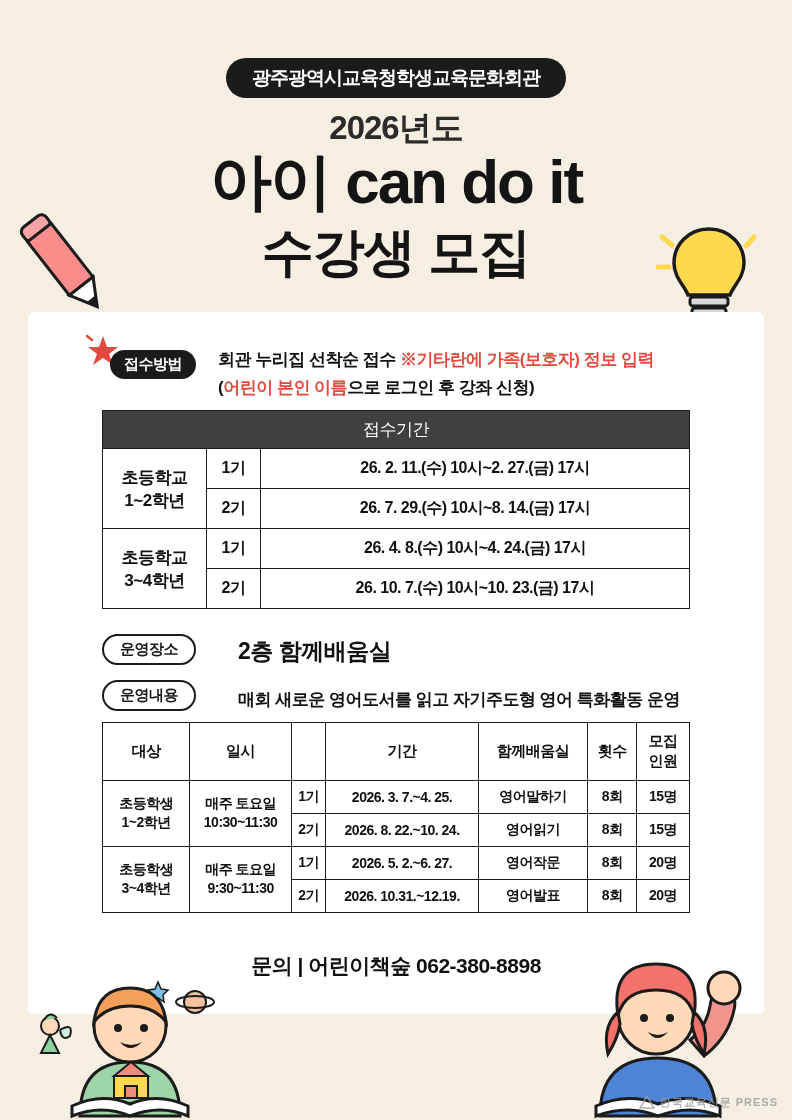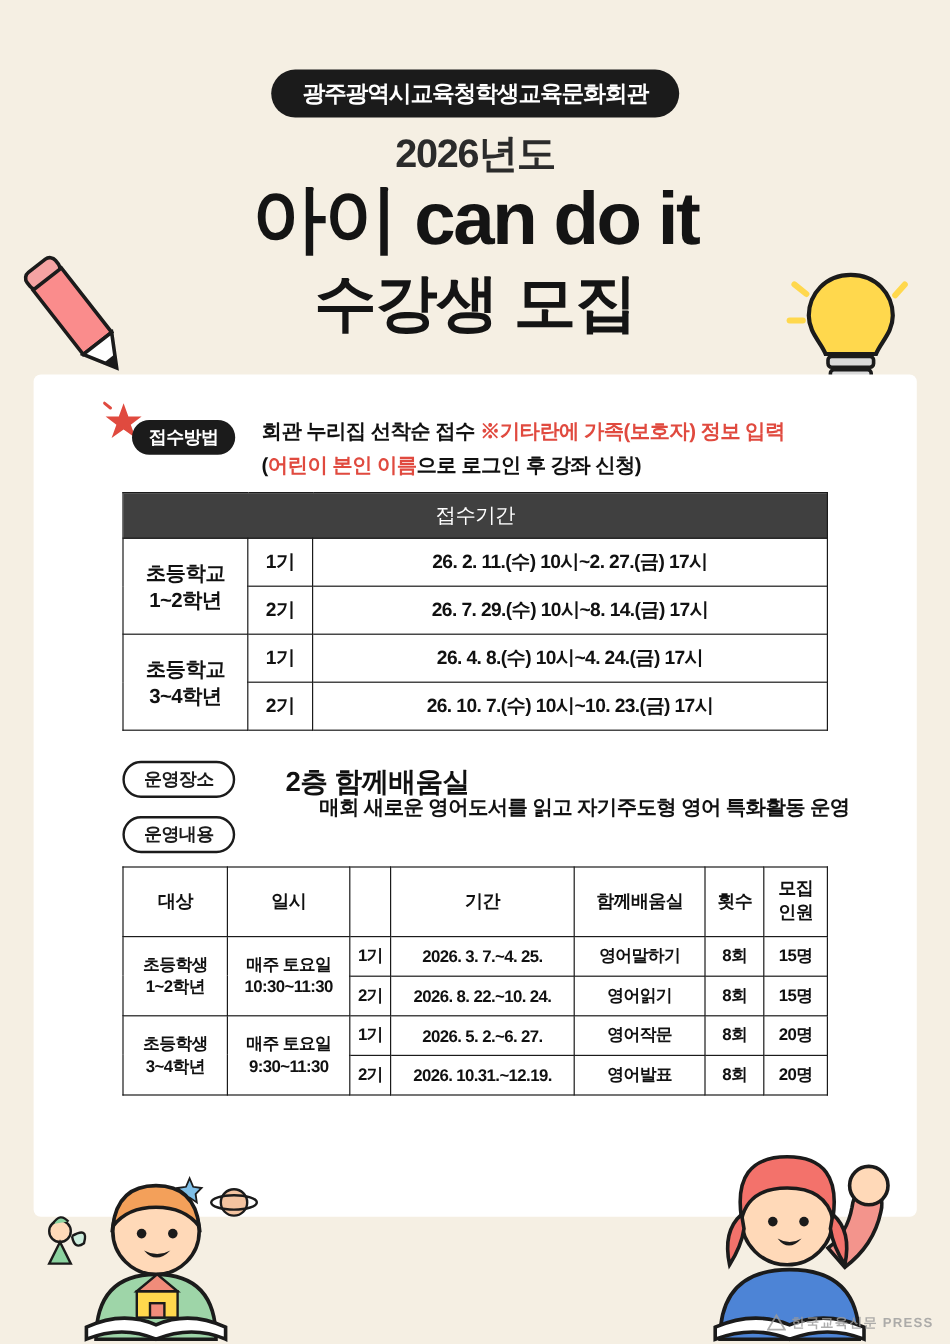--- a/index.html
+++ b/index.html
@@ -93,21 +93,21 @@
   }
   .tbl1 td { padding:9px 2px; font-weight:bold; }
   .c-grade { width:104px; font-size:17px; }
   .c-term  { width:54px; }
   .c-period{ }
 
   
   .lbl-place { position:absolute; left:74px; top:322px; }
   .val-place { position:absolute; left:210px; top:324px; font-size:23px; font-weight:bold; letter-spacing:-0.5px;}
   .lbl-content { position:absolute; left:74px; top:368px; }
-  .val-content { position:absolute; left:210px; top:349px; font-size:17px; font-weight:bold; letter-spacing:-0.5px;margin-left:28px;}
+  .val-content { position:absolute; left:210px; top:376px; font-size:17px; font-weight:bold; letter-spacing:-0.5px;}
 
   
   .tbl2 {
     position:absolute; left:74px; top:410px; width:588px; font-size:14px;
   }
   .tbl2 th, .tbl2 td {
     border:1px solid #1b1b1b; text-align:center; letter-spacing:-0.5px;
     font-weight:bold;
   }
   .tbl2 th { padding:8px 2px; font-size:15px; }
@@ -279,20 +279,21 @@
       <tr>
         <td>2기</td>
         <td>2026. 10.31.~12.19.</td>
         <td>영어발표</td>
         <td>8회</td>
         <td>20명</td>
       </tr>
     </tbody>
   </table>
 
+  <div class="contact">문의 | 어린이책숲 062-380-8898</div>
 </div>
 
 <svg class="kid-left" viewBox="0 0 220 190">
 
   <g>
     <circle cx="30" cy="96" r="9" fill="#ffd9b8" stroke="#1b1b1b" stroke-width="2"></circle>
     <path d="M24 90 q6 -10 13 -2" fill="#8cd3a0" stroke="#1b1b1b" stroke-width="2"></path>
     <path d="M30 105 l-9 18 l18 0 z" fill="#8cd3a0" stroke="#1b1b1b" stroke-width="2"></path>
     <path d="M40 100 q14 -8 10 6 q-8 6 -10 -6" fill="#cdeede" stroke="#1b1b1b" stroke-width="2"></path>
   </g>

